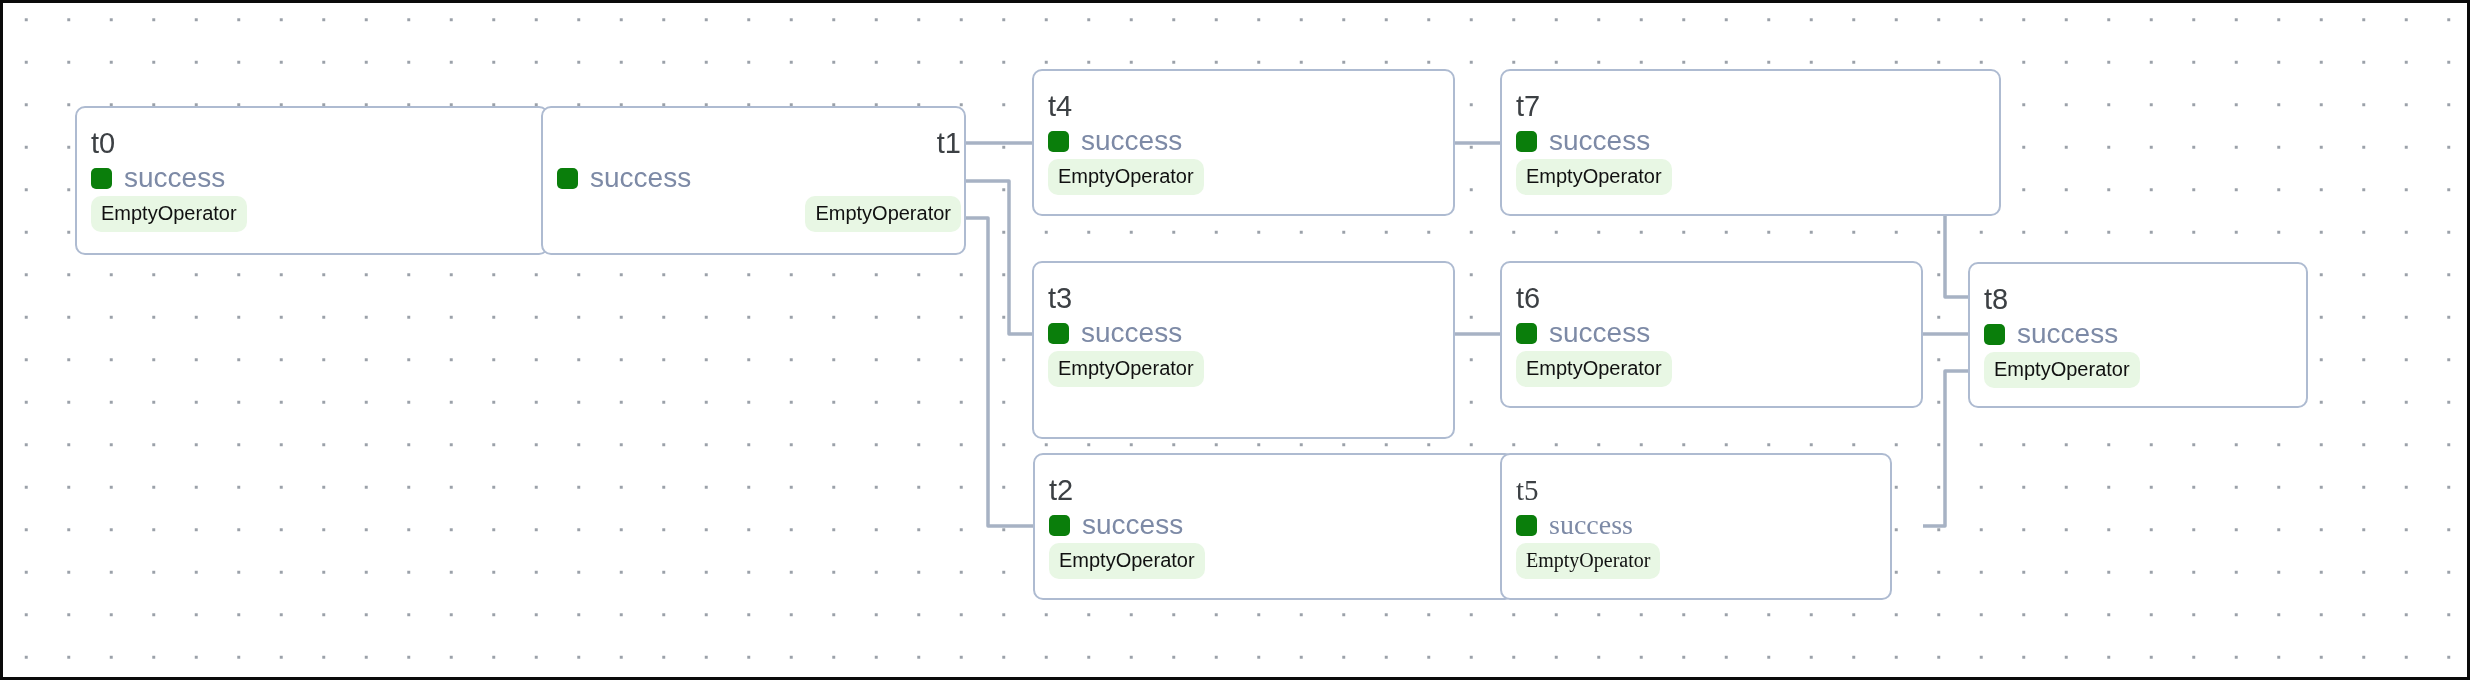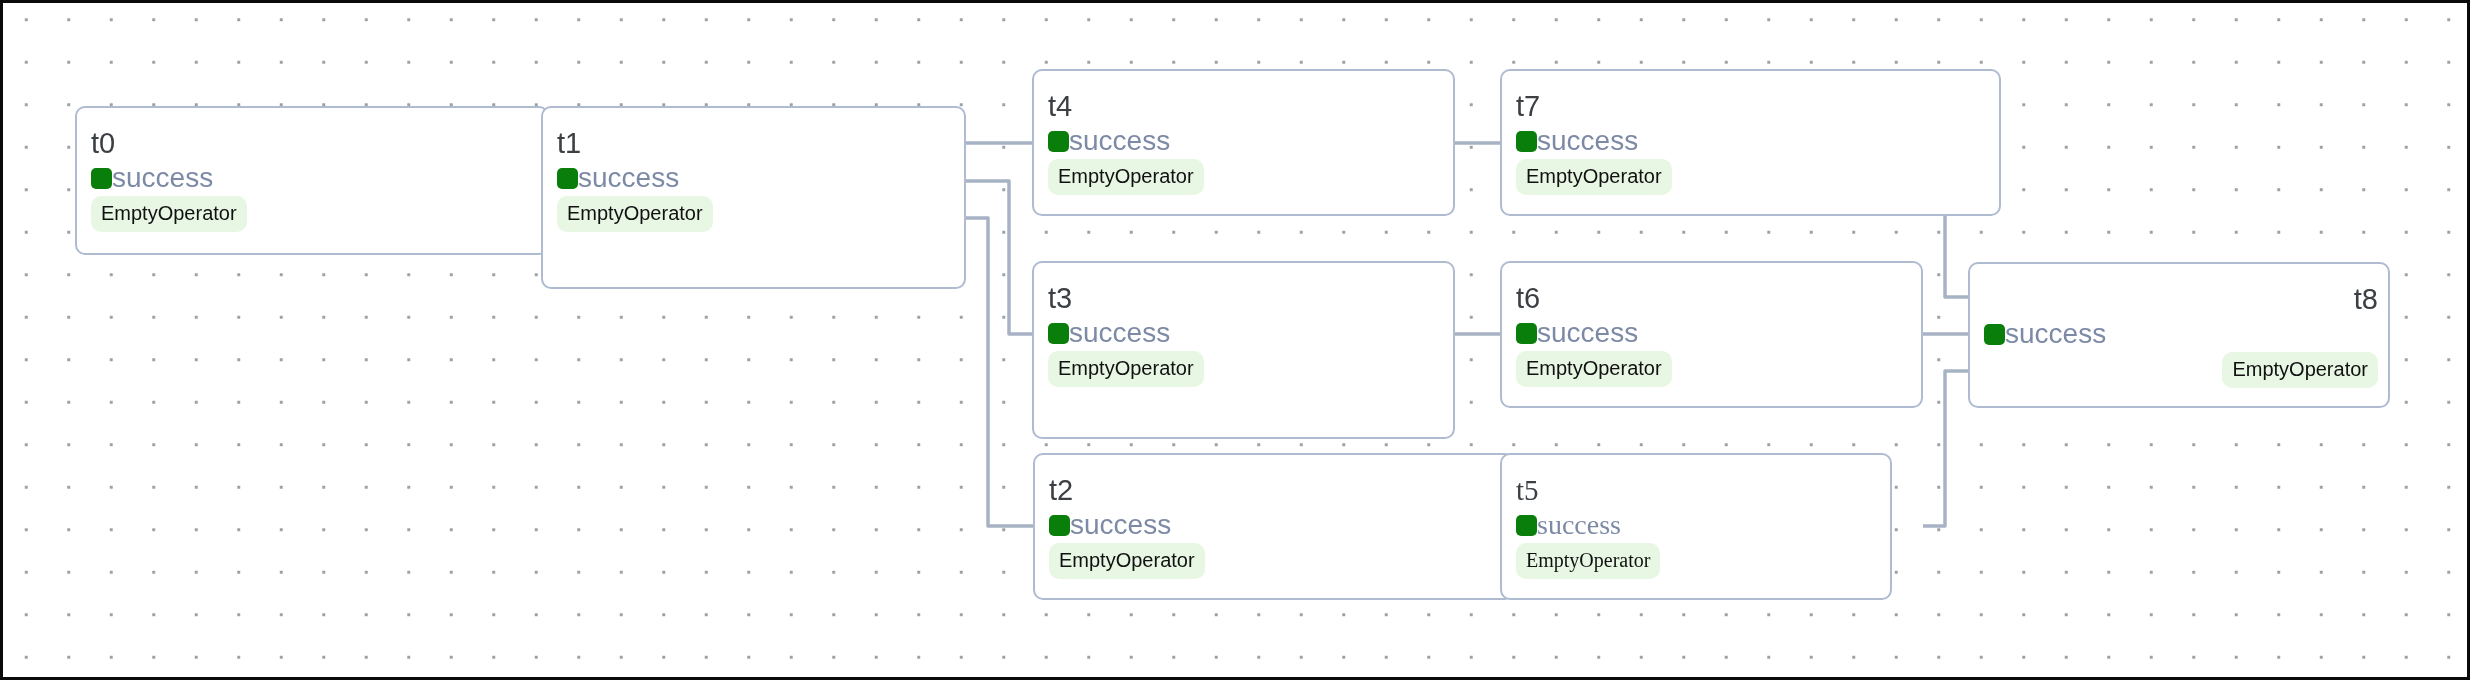--- a/index.html
+++ b/index.html
@@ -30,32 +30,33 @@
     stroke-width: 3.5px;
     stroke-linejoin: round;
     stroke-linecap: butt;
   }
 
   .node {
     position: absolute;
     background: #ffffff;
     border: 2px solid #aebbd1;
     border-radius: 10px;
-    padding: 20px 10px 0 14px;
+    padding: 20px 3px 0 14px;
   }
 
   .node-title {
     font-size: 29px;
     line-height: 31px;
     color: #3c4044;
   }
 
   .node-state-row {
     display: flex;
     align-items: center;
+    gap: 12px;
     margin-top: 8px;
     height: 22px;
   }
 
   .state-square {
     width: 21px;
     height: 21px;
     border-radius: 5px;
     background: #0a7e0b;
     flex: 0 0 auto;
@@ -96,21 +97,21 @@
     </svg>
   <div id="nodes-root">
       <div class="node" style="left: 72px; top: 103px; width: 474px; height: 149px;">
     <div class="node-title">t0</div>
     <div class="node-state-row">
       <span class="state-square"></span>
       <span class="state-label">success</span>
     </div>
     <div class="operator-badge">EmptyOperator</div>
   </div>
-      <div class="node" style="left: 538px; top: 103px; width: 425px; height: 183px;">
+      <div class="node" style="left: 538px; top: 103px; width: 425px; height: 149px; text-align: right;">
     <div class="node-title">t1</div>
     <div class="node-state-row">
       <span class="state-square"></span>
       <span class="state-label">success</span>
     </div>
     <div class="operator-badge">EmptyOperator</div>
   </div>
       <div class="node" style="left: 1030px; top: 450px; width: 482px; height: 147px;">
     <div class="node-title">t2</div>
     <div class="node-state-row">
@@ -152,21 +153,21 @@
     <div class="operator-badge">EmptyOperator</div>
   </div>
       <div class="node" style="left: 1497px; top: 66px; width: 501px; height: 147px;">
     <div class="node-title">t7</div>
     <div class="node-state-row">
       <span class="state-square"></span>
       <span class="state-label">success</span>
     </div>
     <div class="operator-badge">EmptyOperator</div>
   </div>
-      <div class="node" style="left: 1965px; top: 259px; width: 422px; height: 146px; text-align: right;">
+      <div class="node" style="left: 1965px; top: 259px; width: 340px; height: 146px;">
     <div class="node-title">t8</div>
     <div class="node-state-row">
       <span class="state-square"></span>
       <span class="state-label">success</span>
     </div>
     <div class="operator-badge">EmptyOperator</div>
   </div>
     </div>
 </div>
 

